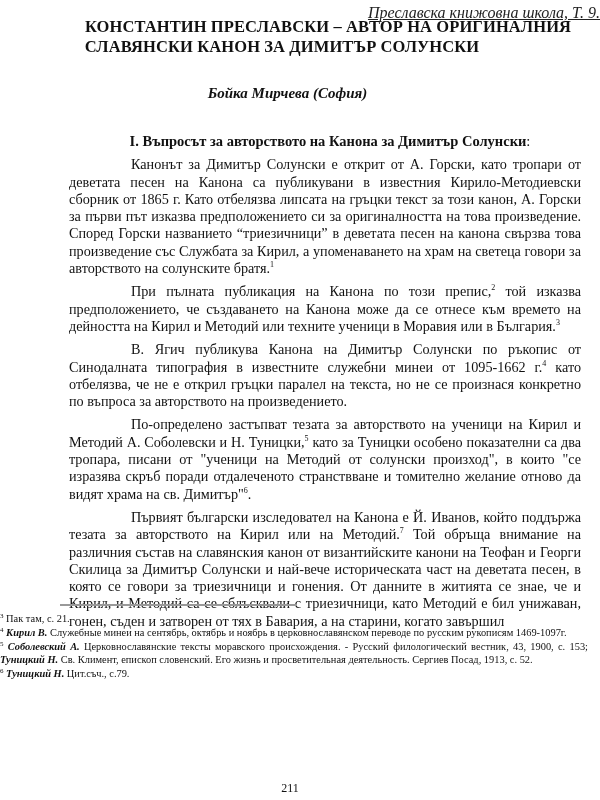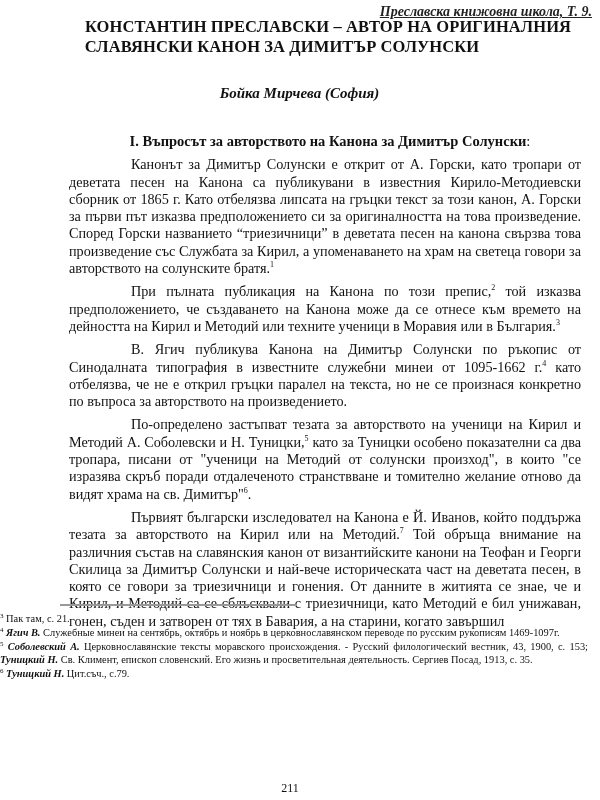--- a/index.html
+++ b/index.html
@@ -1,22 +1,22 @@
 <!DOCTYPE html>
 <html><head>
 <meta charset="utf-8">
 <style>
   html, body { margin: 0; padding: 0; background: #ffffff; }
   body { width: 600px; height: 800px; overflow: hidden; position: relative; color: #111; font-family: "Liberation Serif", "DejaVu Serif", serif; }
   .page { position: absolute; left: 0; top: 0; width: 600px; height: 800px; }
-  .running-head { position: absolute; right: 8px; top: 4px; font-size: 14px; font-style: italic; font-weight: bold; text-decoration: underline; color: #222; }
+  .running-head { position: absolute; right: 0; top: 4px; font-size: 16px; font-style: italic; font-weight: normal; text-decoration: underline; color: #222; }
   .title { position: absolute; left: 0; width: 600px; top: 17px; text-align: center; font-weight: bold; font-size: 16.5px; line-height: 20px; letter-spacing: 0.1px; }
   .title .l1 { display: block; padding-left: 56px; }
   .title .l2 { display: block; padding-left: 0px; margin-left: -36px; }
-  .author { position: absolute; left: 0; width: 539px; top: 85px; text-align: center; font-weight: bold; font-style: italic; font-size: 15px; padding-left: 36px; box-sizing: border-box; margin-left: 12px; }
+  .author { position: absolute; left: 0; width: 539px; top: 85px; text-align: center; font-weight: bold; font-style: italic; font-size: 15px; padding-left: 36px; box-sizing: border-box; }
   .body-text { position: absolute; left: 63px; width: 524px; top: 129px; font-size: 14.2px; line-height: 17.3px; }
   .section-heading { text-align: center; font-weight: bold; font-size: 14.5px; margin: 4px; padding-left: 10px; }
   .section-heading .colon { font-weight: normal; }
   .para { margin: 6px; text-align: justify; text-indent: 62px; }
   sup { font-size: 8px; line-height: 0; vertical-align: 6px; }
   .fn-rule { position: absolute; left: 60px; top: 604px; width: 237px; height: 2px; background: #999; }
   .footnotes { position: absolute; left: 0; width: 588px; top: 612px; font-size: 10.4px; line-height: 13.8px; }
   .fn { margin: 0; text-align: justify; }
   .fn .au { font-weight: bold; font-style: italic; }
   .fn sup { font-size: 7px; vertical-align: 4px; }
@@ -47,19 +47,19 @@
 
     <p class="para"><span>По-определено застъпват тезата за авторството на ученици на Кирил и Методий А. Соболевски и Н. Туницки,</span><sup>5</sup><span> като за Туницки особено показателни са два тропара, писани от "ученици на Методий от солунски произход", в които "се изразява скръб поради отдалеченото странствване и томително желание отново да видят храма на св. Димитър"</span><sup>6</sup><span>.</span></p>
 
     <p class="para"><span>Първият български изследовател на Канона е Й. Иванов, който поддържа тезата за авторството на Кирил или на Методий.</span><sup>7</sup><span> Той обръща внимание на различния състав на славянския канон от византийските канони на Теофан и Георги Скилица за Димитър Солунски и най-вече историческата част на деветата песен, в която се говори за триезичници и гонения. От данните в житията се знае, че и Кирил, и Методий са се сблъсквали с триезичници, като Методий е бил унижаван, гонен, съден и затворен от тях в Бавария, а на старини, когато завършил</span></p>
   </div>
 
   <div class="fn-rule"></div>
 
   <div class="footnotes">
     <p class="fn"><sup>3</sup><span> Пак там, с. 21.</span></p>
-    <p class="fn"><sup>4</sup> <span class="au">Ягич В.</span><span> Служебные минеи на сентябрь, октябрь и ноябрь в церковнославянском переводе по русским рукописям 1469-1097г.</span></p>
-    <p class="fn"><sup>5</sup> <span class="au">Соболевский А.</span><span> Церковнославянские тексты моравского происхождения. - Русский филологический вестник, 43, 1900, с. 153; </span><span class="au">Туницкий Н.</span><span> Св. Климент, епископ словенский. Его жизнь и просветительная деятельность. Сергиев Посад, 1913, с. 35.</span></p>
+    <p class="fn"><sup>4</sup> <span class="au">Кирил В.</span><span> Служебные минеи на сентябрь, октябрь и ноябрь в церковнославянском переводе по русским рукописям 1469-1097г.</span></p>
+    <p class="fn"><sup>5</sup> <span class="au">Соболевский А.</span><span> Церковнославянские тексты моравского происхождения. - Русский филологический вестник, 43, 1900, с. 153; </span><span class="au">Туницкий Н.</span><span> Св. Климент, епископ словенский. Его жизнь и просветительная деятельность. Сергиев Посад, 1913, с. 52.</span></p>
     <p class="fn"><sup>6</sup> <span class="au">Туницкий Н.</span><span> Цит.съч., с.79.</span></p>
   </div>
 
   <div class="page-num">211</div>
 </div>
 
 </body></html>

